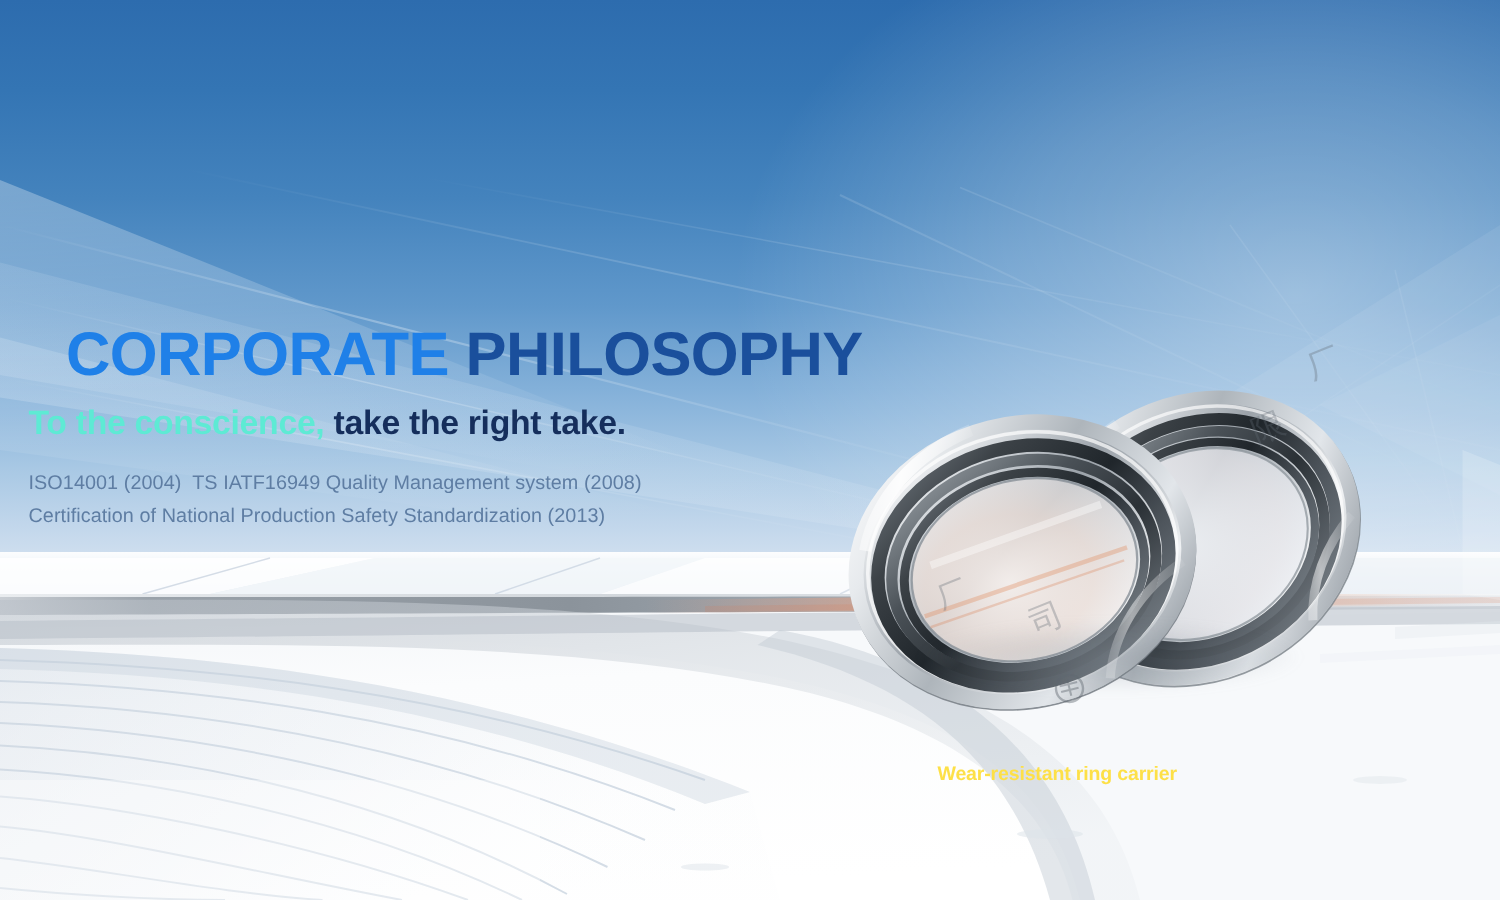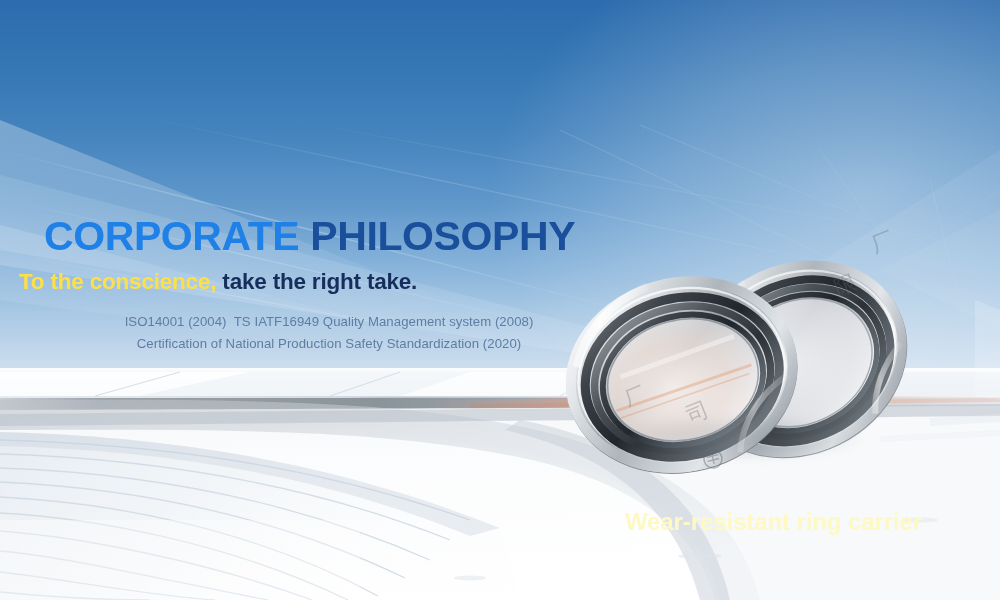--- a/index.html
+++ b/index.html
@@ -62,40 +62,39 @@
   .headline .w2 { color:#1a4f9c; }
 
   .subhead {
     margin-top:9px;
     font-size:22.5px;
     font-weight:bold;
     letter-spacing:-0.2px;
     line-height:28px;
     white-space:nowrap;
   }
-  .subhead .s1 { color:#fde047; }
+  .subhead .s1 { color:#5eead4; }
   .subhead .s2 { color:#152e5c; }
 
   .certs { margin-top:15px; }
   .cert-line {
     font-size:13.2px;
     color:#5e7da3;
     line-height:22px;
     white-space:pre;
     letter-spacing:0.05px;
-    text-align:center;
   }
 
   
   .caption {
     position:absolute;
     left:625px; top:508px;
-    font-size:24px;
+    font-size:13px;
     font-weight:bold;
-    color:#fef9c3;
+    color:#fde047;
     letter-spacing:-0.1px;
     white-space:nowrap;
     text-align:center;
   }
 
   
   .product {
     position:absolute;
     left:520px; top:228px;
     width:480px; height:290px;
@@ -379,19 +378,19 @@
     <div class="headline">
       <span class="w1">CORPORATE</span><span>&nbsp;</span><span class="w2">PHILOSOPHY</span>
     </div>
 
     <div class="subhead">
       <span class="s1">To the conscience,</span><span>&nbsp;</span><span class="s2">take the right take.</span>
     </div>
 
     <div class="certs">
       <div class="cert-line">ISO14001 (2004)  TS IATF16949 Quality Management system (2008)</div>
-      <div class="cert-line">Certification of National Production Safety Standardization (2020)</div>
+      <div class="cert-line">Certification of National Production Safety Standardization (2013)</div>
     </div>
   </div>
 
   <div class="caption">Wear-resistant ring carrier</div>
 
 </div>
 
 </body></html>

